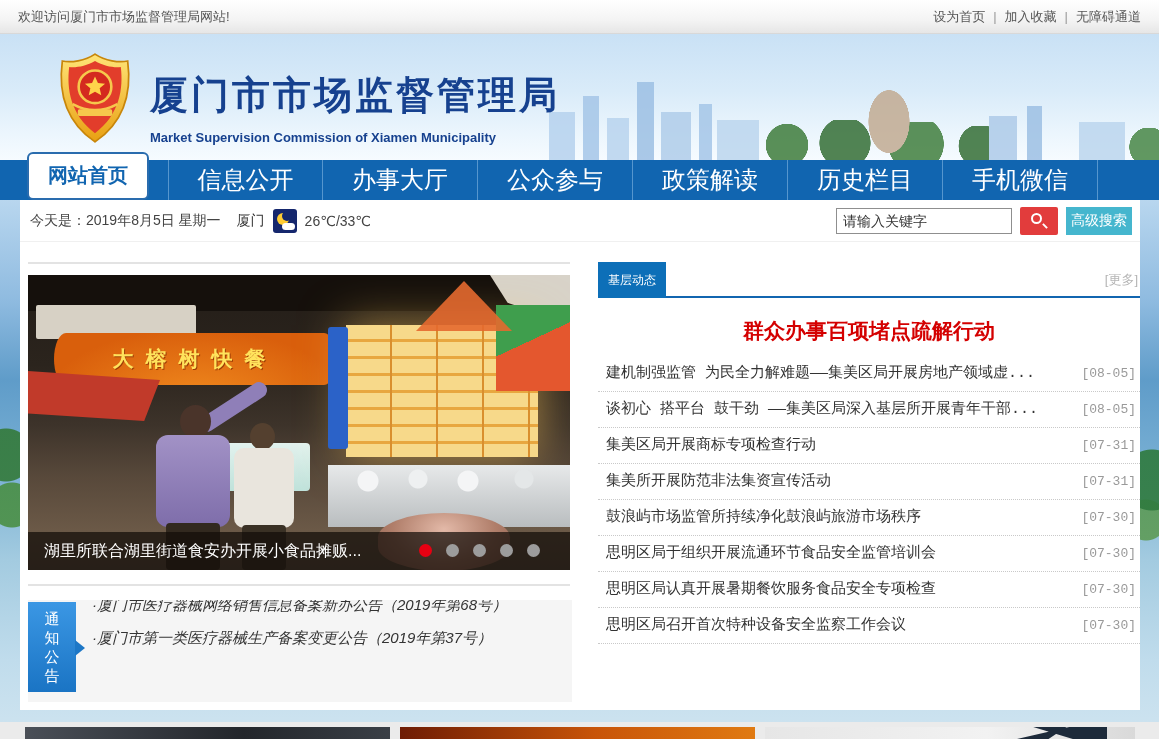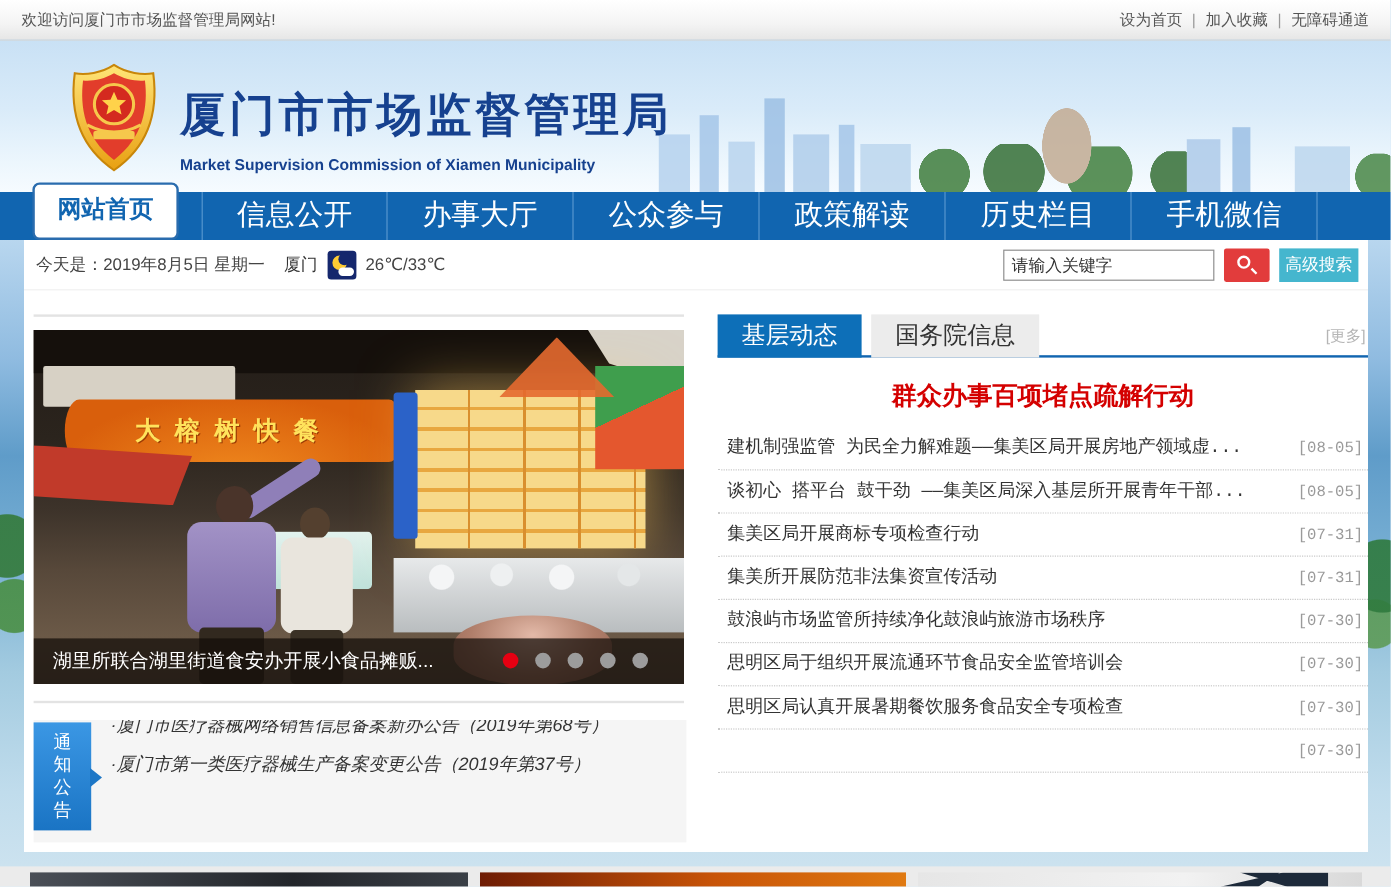--- a/index.html
+++ b/index.html
@@ -130,21 +130,21 @@
   .caption-bar{ position:absolute; left:0; bottom:0; width:100%; height:38px; background:rgba(18,13,9,.72);
     display:flex; align-items:center; }
   .caption{ margin-left:16px; color:#fff; font-size:16px; cursor:pointer; white-space:nowrap;}
   .dots{ position:absolute; right:30px; top:12px; display:flex; gap:14px; }
   .dot{ width:13px; height:13px; border-radius:50%; background:#9c9c9c; cursor:pointer; }
   .dot.active{ background:var(--active_dot_red,#e60012); }
   
   .news{ position:absolute; left:578px; top:62px; width:542px; }
   .tabsrow{ position:relative; height:36px; border-bottom:2px solid var(--nav_blue,#1165b0); }
   .tabs{ display:flex; gap:8px; height:36px; }
-  .tab{ padding:0 20px; line-height:36px; font-size:20px; background:#ececec; color:#333; cursor:pointer; }
+  .tab{ padding:0 10px; line-height:36px; font-size:12px; background:#ececec; color:#333; cursor:pointer; }
   .tab.active{ background:#0d6fb8; color:#fff; }
   .more{ position:absolute; right:2px; top:9px; font-size:13px; color:#b5b5b5; cursor:pointer; }
   .headline{ margin-top:18px; height:30px; line-height:30px; text-align:center;
     color:var(--headline_red,#d40000); font-size:21px; font-weight:bold; cursor:pointer;}
   .newslist{ list-style:none; margin-top:10px;font-family:Liberation Mono, monospace; }
   .newslist li{ position:relative; height:36px; line-height:36px; border-bottom:1px dotted #c9c9c9;
     font-size:15px; color:#333; padding:0 62px 0 8px; overflow:hidden; white-space:nowrap; cursor:pointer;}
   .newslist .nd{ position:absolute; right:4px; top:0; font-size:13px; color:#9a9a9a; }
   
   .notice-box{ position:absolute; left:8px; top:400px; width:544px; height:102px; background:#f5f5f5; overflow:hidden; }
@@ -271,34 +271,33 @@
               <span class="dot"></span>
             </div>
         </div>
       </div>
     </div>
 
     <div class="news">
       <div class="tabsrow">
         <div class="tabs" id="newstabs">
             <div class="tab active">基层动态</div>
-            <div class="tab">国务院信息</div>
           </div>
         <span class="more">[更多]</span>
       </div>
       <div class="headline">群众办事百项堵点疏解行动</div>
       <ul class="newslist" id="newslist">
           <li><span class="nt">建机制强监管 为民全力解难题——集美区局开展房地产领域虚...</span><span class="nd">[08-05]</span></li>
           <li><span class="nt">谈初心 搭平台 鼓干劲 ——集美区局深入基层所开展青年干部...</span><span class="nd">[08-05]</span></li>
           <li><span class="nt">集美区局开展商标专项检查行动</span><span class="nd">[07-31]</span></li>
           <li><span class="nt">集美所开展防范非法集资宣传活动</span><span class="nd">[07-31]</span></li>
           <li><span class="nt">鼓浪屿市场监管所持续净化鼓浪屿旅游市场秩序</span><span class="nd">[07-30]</span></li>
           <li><span class="nt">思明区局于组织开展流通环节食品安全监管培训会</span><span class="nd">[07-30]</span></li>
           <li><span class="nt">思明区局认真开展暑期餐饮服务食品安全专项检查</span><span class="nd">[07-30]</span></li>
-          <li><span class="nd">[07-30]</span></li>
+          <li><span class="nt">思明区局召开首次特种设备安全监察工作会议</span><span class="nd">[07-30]</span></li>
         </ul>
     </div>
 
     <div class="notice-box">
       <ul id="noticelist">
           <li>·厦门市医疗器械网络销售信息备案新办公告（2019年第68号）</li>
           <li>·厦门市第一类医疗器械生产备案变更公告（2019年第37号）</li>
         </ul>
     </div>
     <div class="notice-tab">

